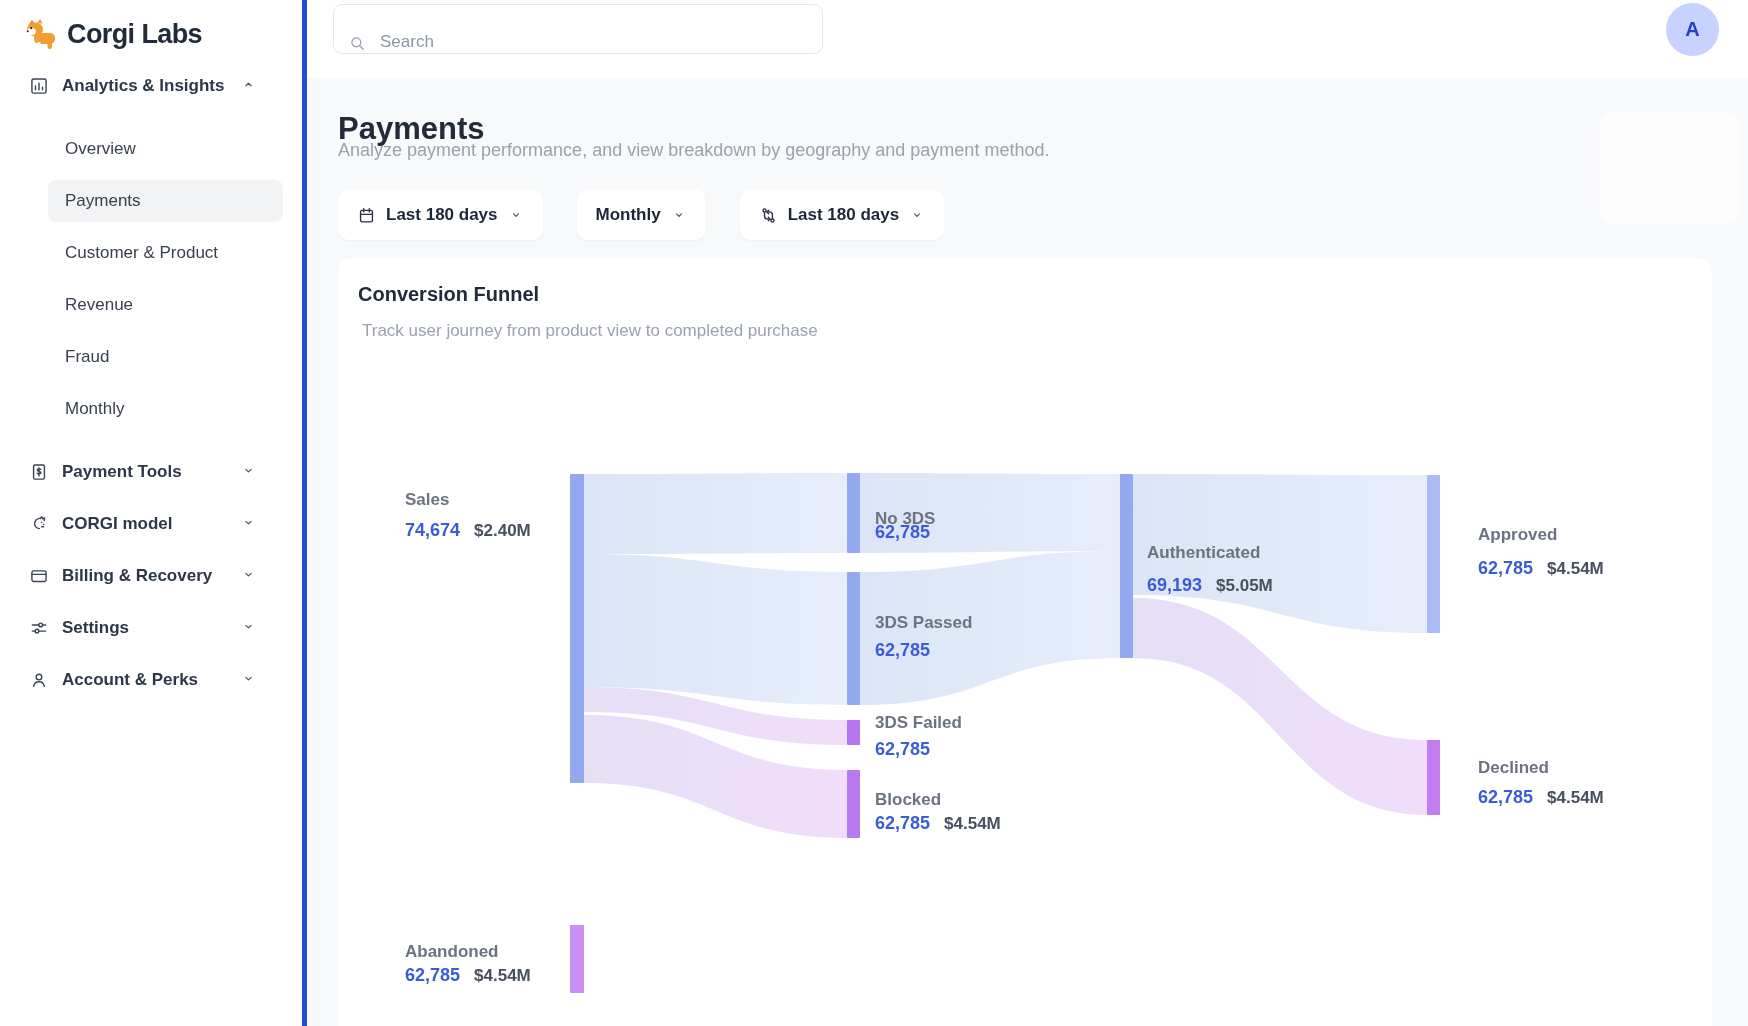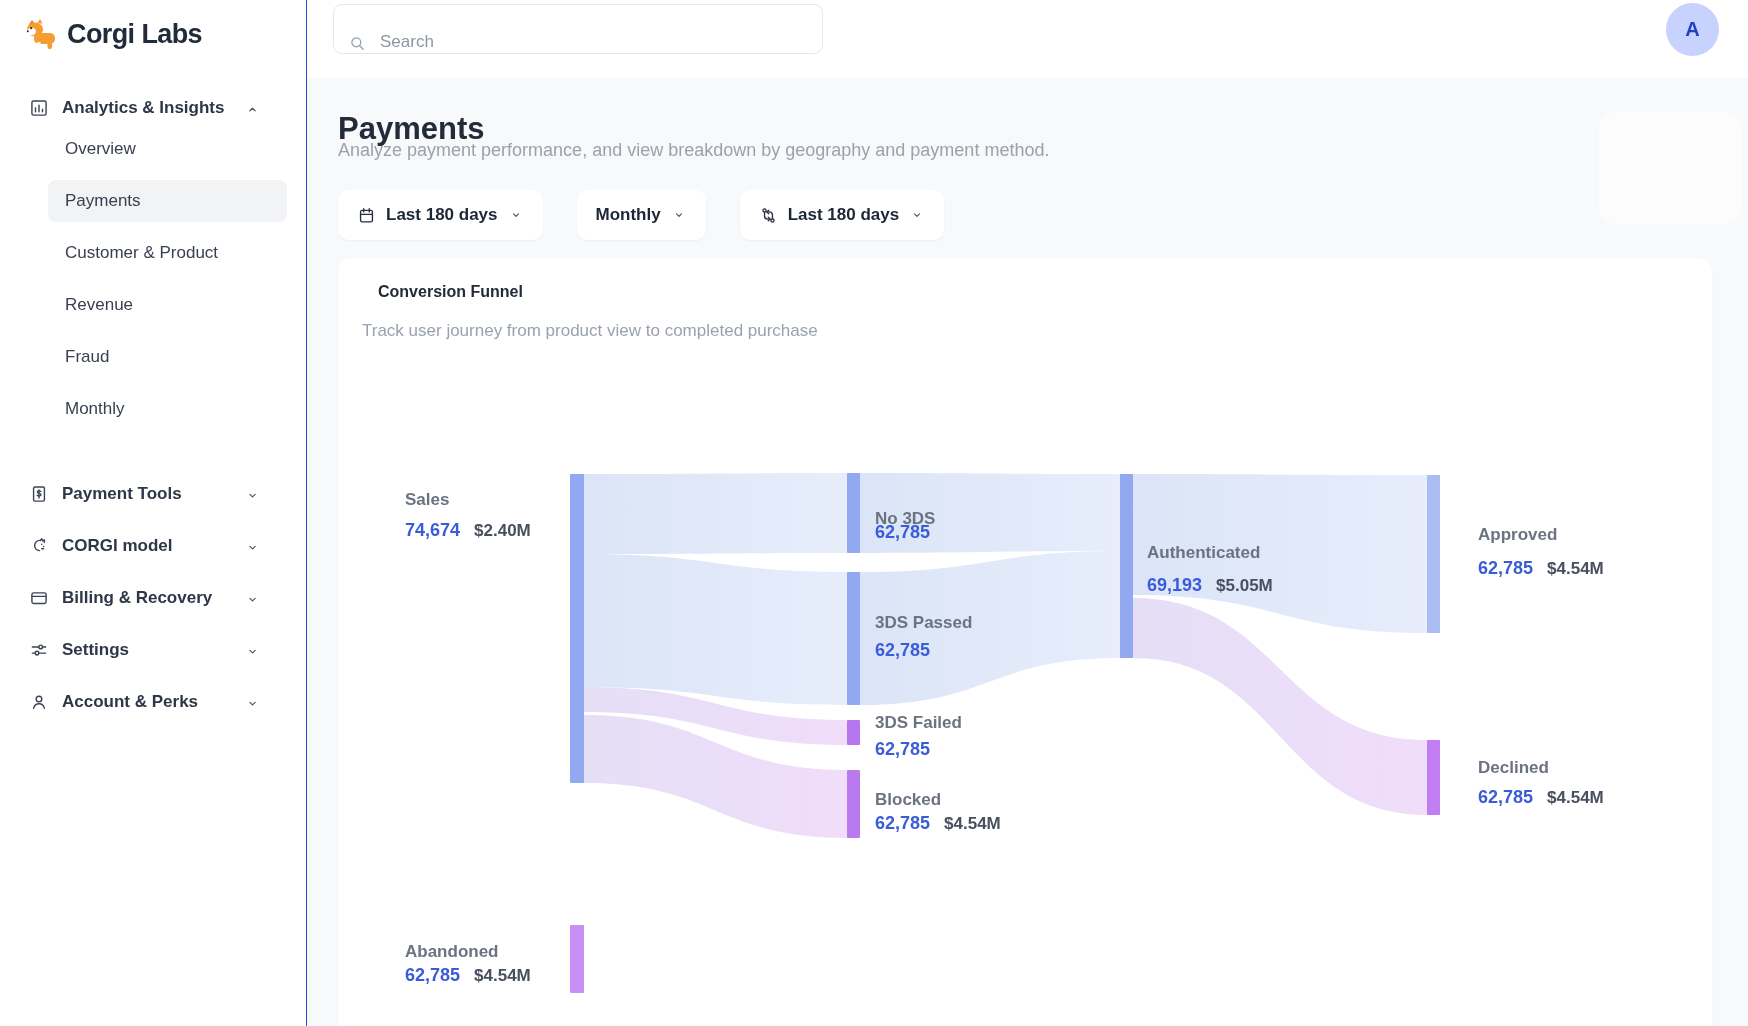--- a/index.html
+++ b/index.html
@@ -3,26 +3,26 @@
 <meta charset="utf-8">
 <style>
   html,body{margin:0;padding:0;}
   body{
     width:1748px;height:1026px;position:relative;overflow:hidden;
     background:#f8f9fb;font-family:"Liberation Sans",sans-serif;
     -webkit-font-smoothing:antialiased;
   }
   
   .sidebar{position:absolute;left:0;top:0;width:307px;height:1026px;background:#fff;
-    border-right:1px solid #1d4ed8;box-sizing:border-box;padding:14px 19px 0;}
+    border-right:5px solid #1d4ed8;box-sizing:border-box;padding:14px 19px 0;}
   .logo-row{display:flex;align-items:center;gap:9px;padding-left:5px;height:40px;}
   .logo-text{font-size:27px;font-weight:800;color:#212b3a;letter-spacing:-0.6px;}
   .nav{margin-top:22px;}
   .nav ul{list-style:none;margin:0;padding:0;}
-  .top-item{display:flex;align-items:flex-end;gap:13px;height:42px;padding:0 26px 0 10px;
+  .top-item{display:flex;align-items:flex-start;gap:13px;height:42px;padding:0 26px 0 10px;
     border-radius:8px;margin-bottom:10px;color:#2e3747;font-size:17px;font-weight:600;cursor:pointer;}
   .top-item .chev{margin-left:auto;display:flex;color:#4b5564;}
   .top-item .ti-icon{display:flex;color:#3b4454;}
   .sub-item{height:42px;margin:0 0 10px 29px;padding-left:17px;display:flex;align-items:center;
     border-radius:8px;font-size:17px;color:#39404f;font-weight:400;cursor:pointer;}
   .sub-item.active{background:#f1f3f5;}
   .group-gap{margin-top:32px;}
   
   .topbar{position:absolute;left:307px;top:0;width:1441px;height:78px;background:#fff;}
   .searchbox{position:absolute;left:26px;top:4px;width:490px;height:50px;border:1.5px solid #e4e7ec;
@@ -42,21 +42,21 @@
   .filter-btn{height:50px;background:#fff;border:none;border-radius:10px;display:flex;
     align-items:center;gap:10px;padding:0 19px;font-size:17px;font-weight:600;color:#1d2635;
     box-shadow:0 1px 2px rgba(16,24,40,.05);cursor:pointer;font-family:"Liberation Sans",sans-serif;}
   .filter-btn .f-icon{display:flex;color:#28303f;}
   .filter-btn .chev{display:flex;color:#49515f;}
   .ghost-panel{position:absolute;left:1292px;top:34px;width:142px;height:112px;border-radius:16px;
     background:rgba(255,255,255,.55);}
   
   .card{position:absolute;left:31px;top:180px;width:1374px;height:880px;background:#fff;
     border-radius:14px;box-shadow:0 1px 2px rgba(16,24,40,.03);}
-  .card-title{position:absolute;left:40px;top:25px;font-size:16px;font-weight:700;color:#232b39;}
+  .card-title{position:absolute;left:20px;top:25px;font-size:20px;font-weight:700;color:#232b39;}
   .card-sub{position:absolute;left:24px;top:63px;font-size:17px;color:#9aa2ae;}
   .sankey-svg{position:absolute;left:0;top:0;}
   .node-label{position:absolute;white-space:nowrap;}
   .nl-title{font-size:17px;font-weight:600;color:#6b7280;}
   .node-vals{position:absolute;white-space:nowrap;display:flex;gap:14px;align-items:baseline;}
   .count{font-size:18px;font-weight:600;color:#3b5cd8;cursor:pointer;}
   .amount{font-size:17px;font-weight:600;color:#48505f;}
 </style>
 </head>
 <body>

